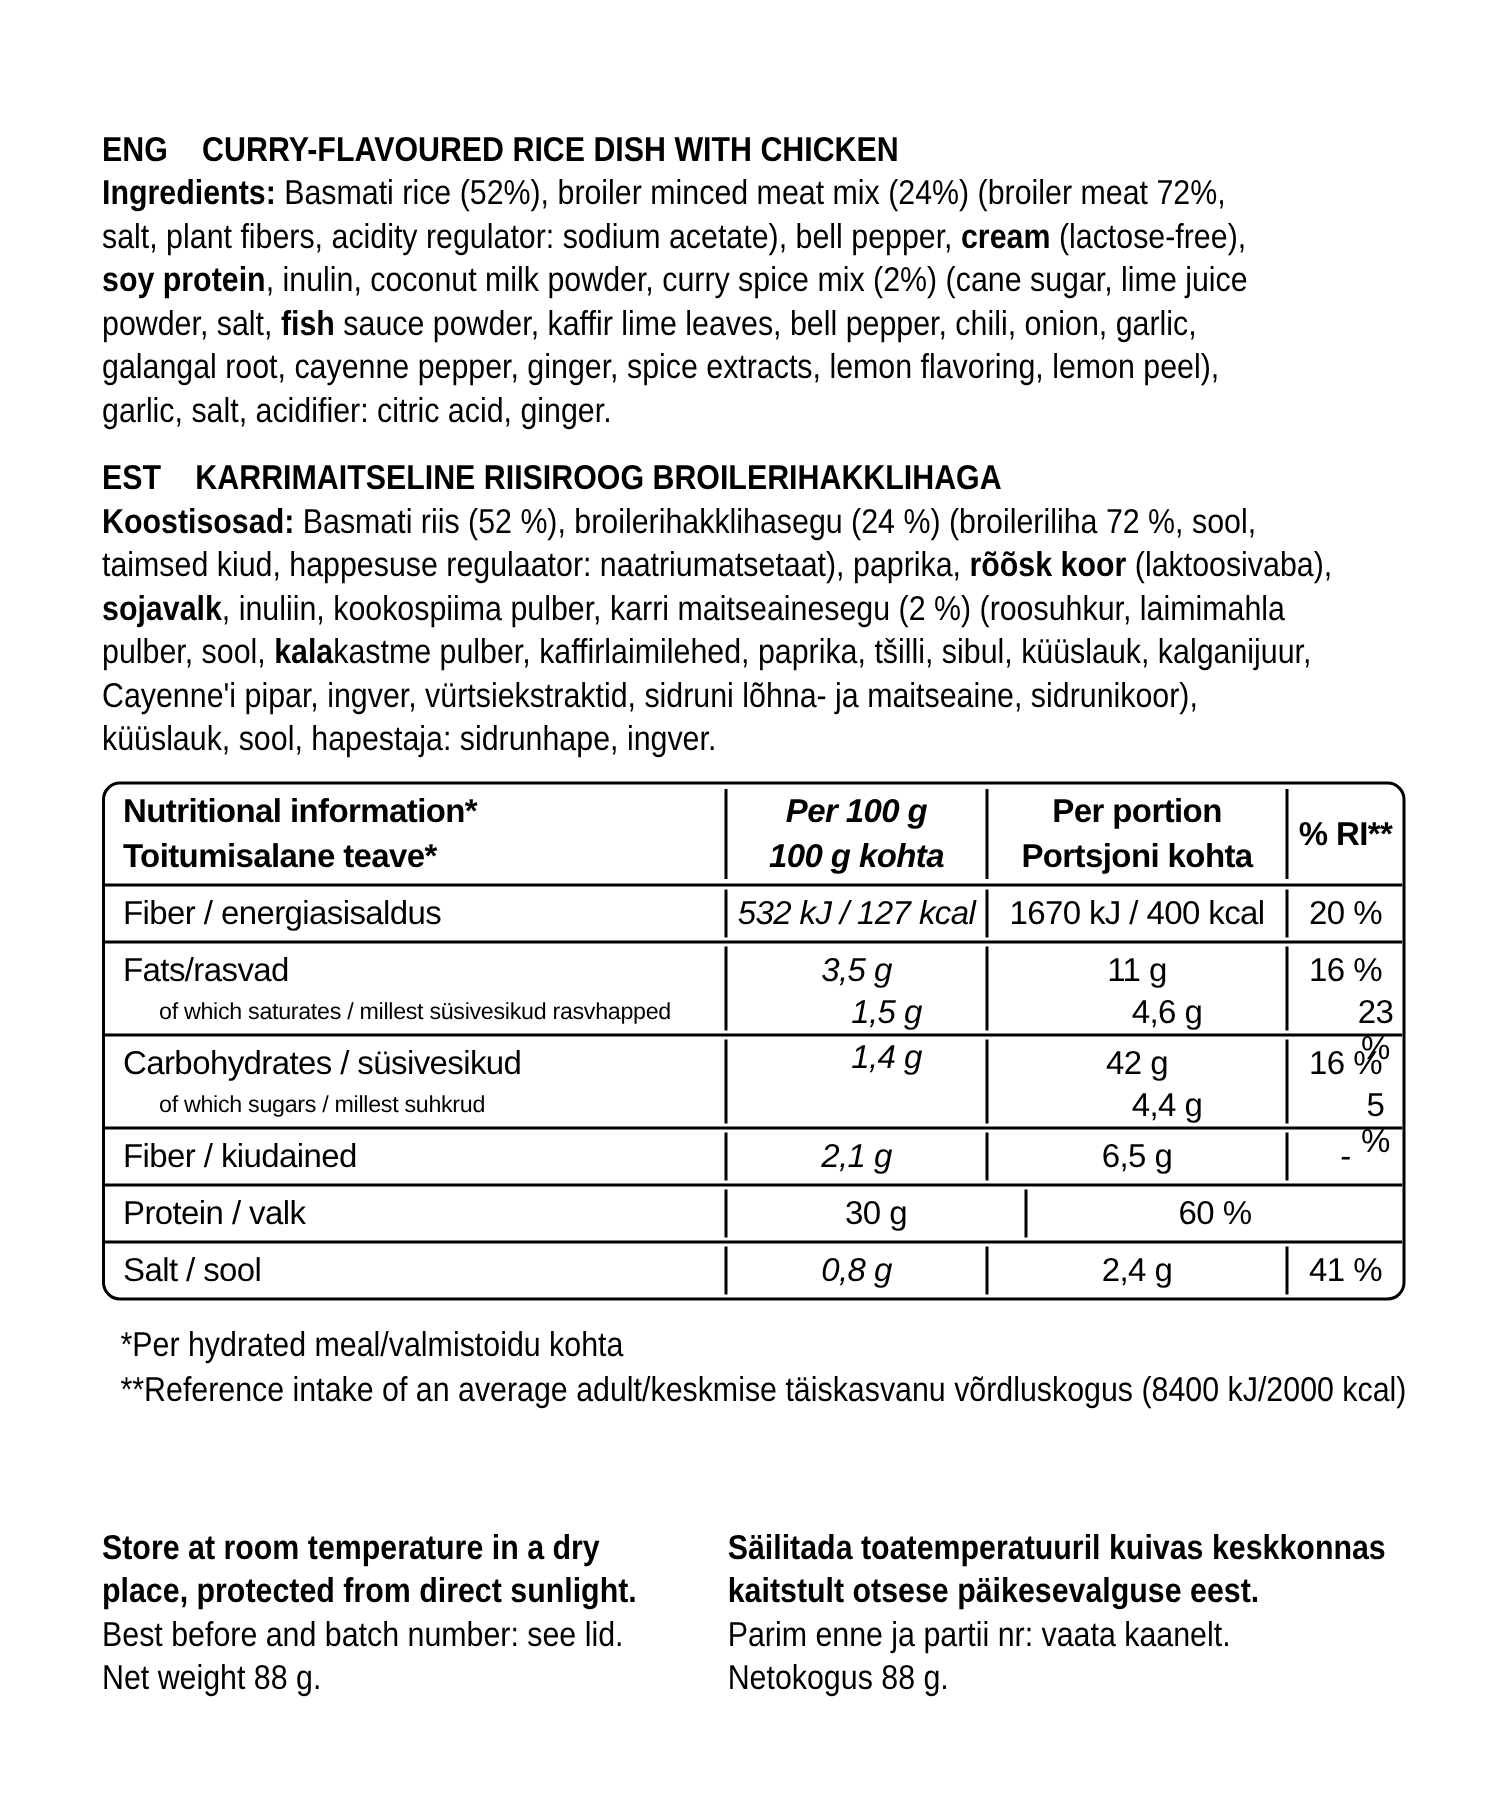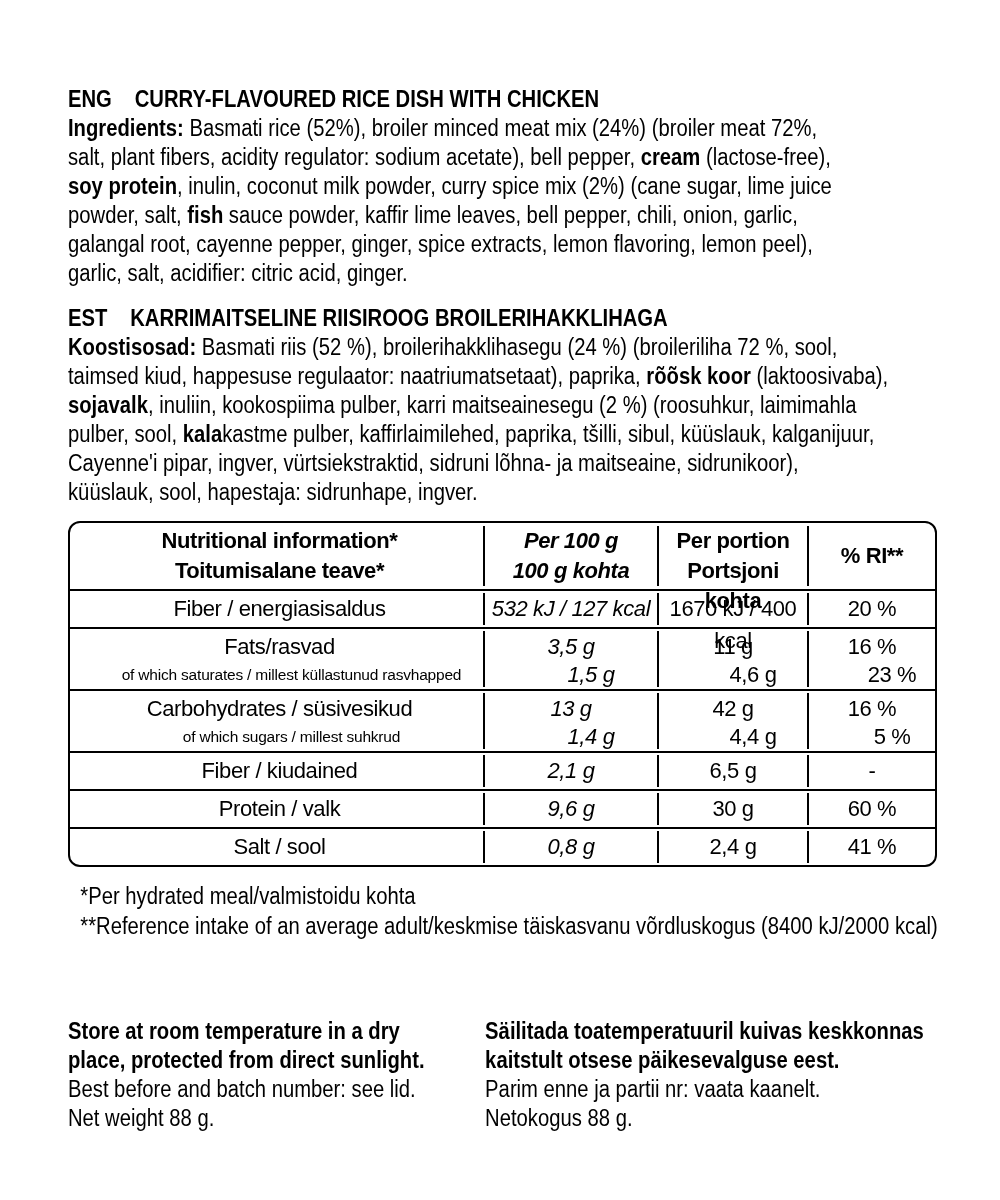--- a/index.html
+++ b/index.html
@@ -25,23 +25,23 @@
     width:865px;
     border:2.5px solid #000;
     border-radius:12px;
     overflow:hidden;
     font-size:22px;
     letter-spacing:-0.4px;
   }
   .nt-row { display:flex; border-top:2px solid #000; padding:2px 0; }
   .nt-row.header { border-top:none; font-weight:700; padding:3px 0; }
   .cell { box-sizing:border-box; }
-  .c1 { width:413px; text-align:center; padding-left:12px; padding-right:6px; }
+  .c1 { width:413px; text-align:left; padding-left:12px; padding-right:6px; }
   .c2 { width:174px; text-align:center; border-left:2px solid #000;font-style:italic; }
-  .c3 { width:150px; text-align:center; border-left:2px solid #000; }
+  .c3 { width:200px; text-align:center; border-left:2px solid #000; }
   .c4 { flex:1; text-align:center; border-left:2px solid #000; }
   .c4.vcenter { display:flex; align-items:center; justify-content:center; }
   .hline { height:30px; line-height:30px; }
   .line-main { height:32px; line-height:32px; }
   .line-sub { height:24px; line-height:24px;padding-left:40px; }
   .c1 .line-sub { font-size:15.5px; padding-left:24px; letter-spacing:-0.2px; }
 
   .footnotes { margin-top:14px; padding-left:14px; font-size:23px; line-height:30px; }
   .footnotes div { white-space:pre; }
 
@@ -104,42 +104,41 @@
         <div class="cell c3">
           <div class="line-main">1670 kJ / 400 kcal</div>
         </div>
         <div class="cell c4">
           <div class="line-main">20 %</div>
         </div>
       </div>
       <div class="nt-row">
         <div class="cell c1">
           <div class="line-main">Fats/rasvad</div>
-          <div class="line-sub">of which saturates / millest küllastunud rasvhapped</div>
+          <div class="line-sub">of which saturates / millest süsivesikud rasvhapped</div>
         </div>
         <div class="cell c2">
           <div class="line-main">3,5 g</div>
           <div class="line-sub">1,5 g</div>
         </div>
         <div class="cell c3">
           <div class="line-main">11 g</div>
           <div class="line-sub">4,6 g</div>
         </div>
         <div class="cell c4">
           <div class="line-main">16 %</div>
           <div class="line-sub">23 %</div>
         </div>
       </div>
       <div class="nt-row">
         <div class="cell c1">
           <div class="line-main">Carbohydrates / süsivesikud</div>
           <div class="line-sub">of which sugars / millest suhkrud</div>
         </div>
         <div class="cell c2">
-          <div class="line-main">13 g</div>
           <div class="line-sub">1,4 g</div>
         </div>
         <div class="cell c3">
           <div class="line-main">42 g</div>
           <div class="line-sub">4,4 g</div>
         </div>
         <div class="cell c4">
           <div class="line-main">16 %</div>
           <div class="line-sub">5 %</div>
         </div>
@@ -154,23 +153,20 @@
         <div class="cell c3">
           <div class="line-main">6,5 g</div>
         </div>
         <div class="cell c4">
           <div class="line-main">-</div>
         </div>
       </div>
       <div class="nt-row">
         <div class="cell c1">
           <div class="line-main">Protein / valk</div>
-        </div>
-        <div class="cell c2">
-          <div class="line-main">9,6 g</div>
         </div>
         <div class="cell c3">
           <div class="line-main">30 g</div>
         </div>
         <div class="cell c4">
           <div class="line-main">60 %</div>
         </div>
       </div>
       <div class="nt-row">
         <div class="cell c1">

